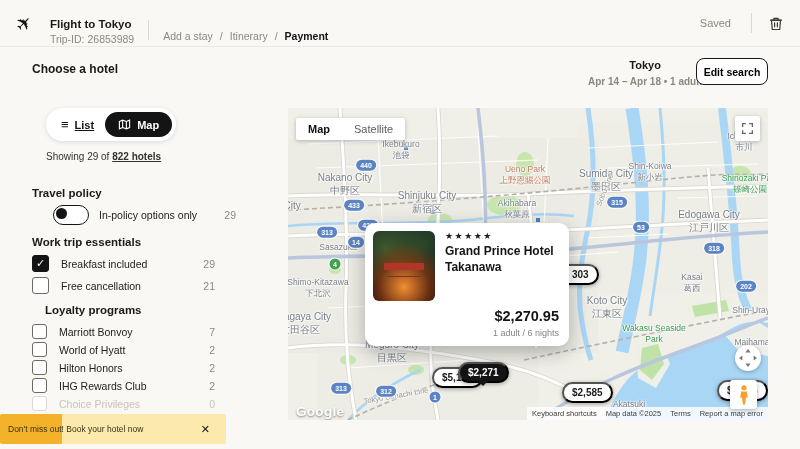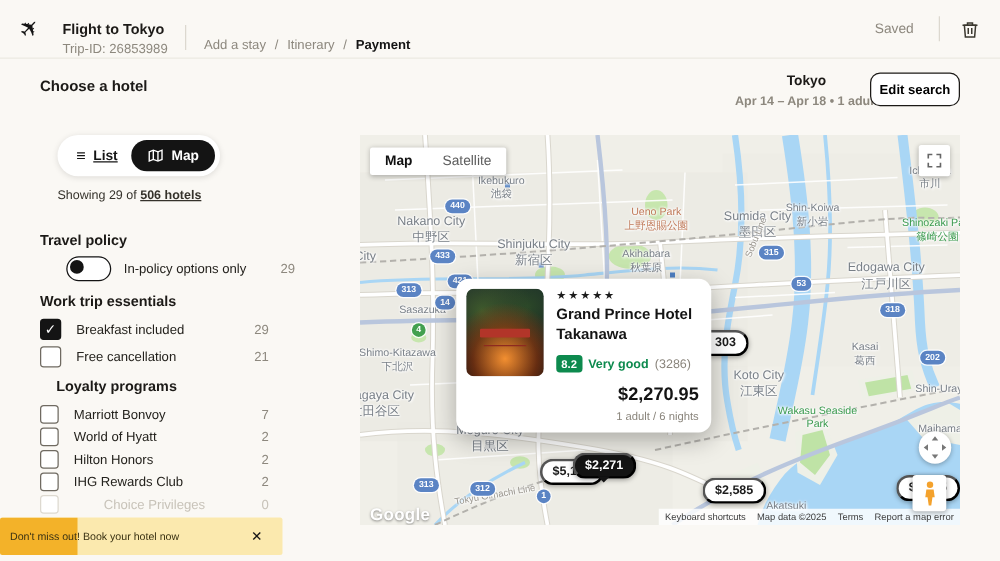--- a/index.html
+++ b/index.html
@@ -141,21 +141,21 @@
     <svg width="13" height="13" viewBox="0 0 14 13" fill="none" stroke="#fff" stroke-width="1.2">
       <path d="M1.5 3.2 5 1.8l4 1.4 3.5-1.4v8L9 11.2 5 9.8l-3.5 1.4z"></path>
         <path d="M5 1.8v8M9 3.2v8"></path>
     </svg>
     <span>Map</span>
   </button>
 </div>
 
 <div class="showing">
   <span>Showing 29 of</span>
-  <b>506 hotels</b>
+  <b>822 hotels</b>
 </div>
 
 <div class="side-head" style="top:187px;">Travel policy</div>
 <div class="srow" style="top:205px;padding-left:21px;">
   <div class="toggle">
       <div class="knob"></div>
     </div>
   <span class="lab">In-policy options only</span>
   <span class="cnt">29</span>
 </div>
@@ -186,21 +186,21 @@
 <div class="srow" style="top:360px;">
   <span class="cb small"></span>
   <span class="lab">Hilton Honors</span>
   <span class="cnt">2</span>
 </div>
 <div class="srow" style="top:378px;">
   <span class="cb small"></span>
   <span class="lab">IHG Rewards Club</span>
   <span class="cnt">2</span>
 </div>
-<div class="srow muted" style="top:396px;gap:24px;">
+<div class="srow muted" style="top:396px;">
   <span class="cb small"></span>
   <span class="lab">Choice Privileges</span>
   <span class="cnt">0</span>
 </div>
 
 <div class="toast">
   <div class="prog"></div>
   <span class="msg">Don't miss out! Book your hotel now</span>
   <button class="x">✕</button>
 </div>
@@ -403,25 +403,20 @@
   <button class="pill" style="left:429px;top:252px;">$1,715</button>
 
   
   <div class="hcard">
     <div class="hphoto">
         <div class="torii"></div>
       </div>
     <div class="hbody">
       <div class="stars">★★★★★</div>
       <div class="hname">Grand Prince Hotel Takanawa</div>
-      <div class="hrate">
-        <span class="badge">8.2</span>
-        <span class="vgood">Very good</span>
-        <span class="rcount">(3286)</span>
-      </div>
     </div>
     <div class="hprice">$2,270.95</div>
     <div class="hstay">1 adult / 6 nights</div>
   </div>
 
   
   <div class="mtype">
     <button class="sel">Map</button>
     <button class="uns">Satellite</button>
   </div>

